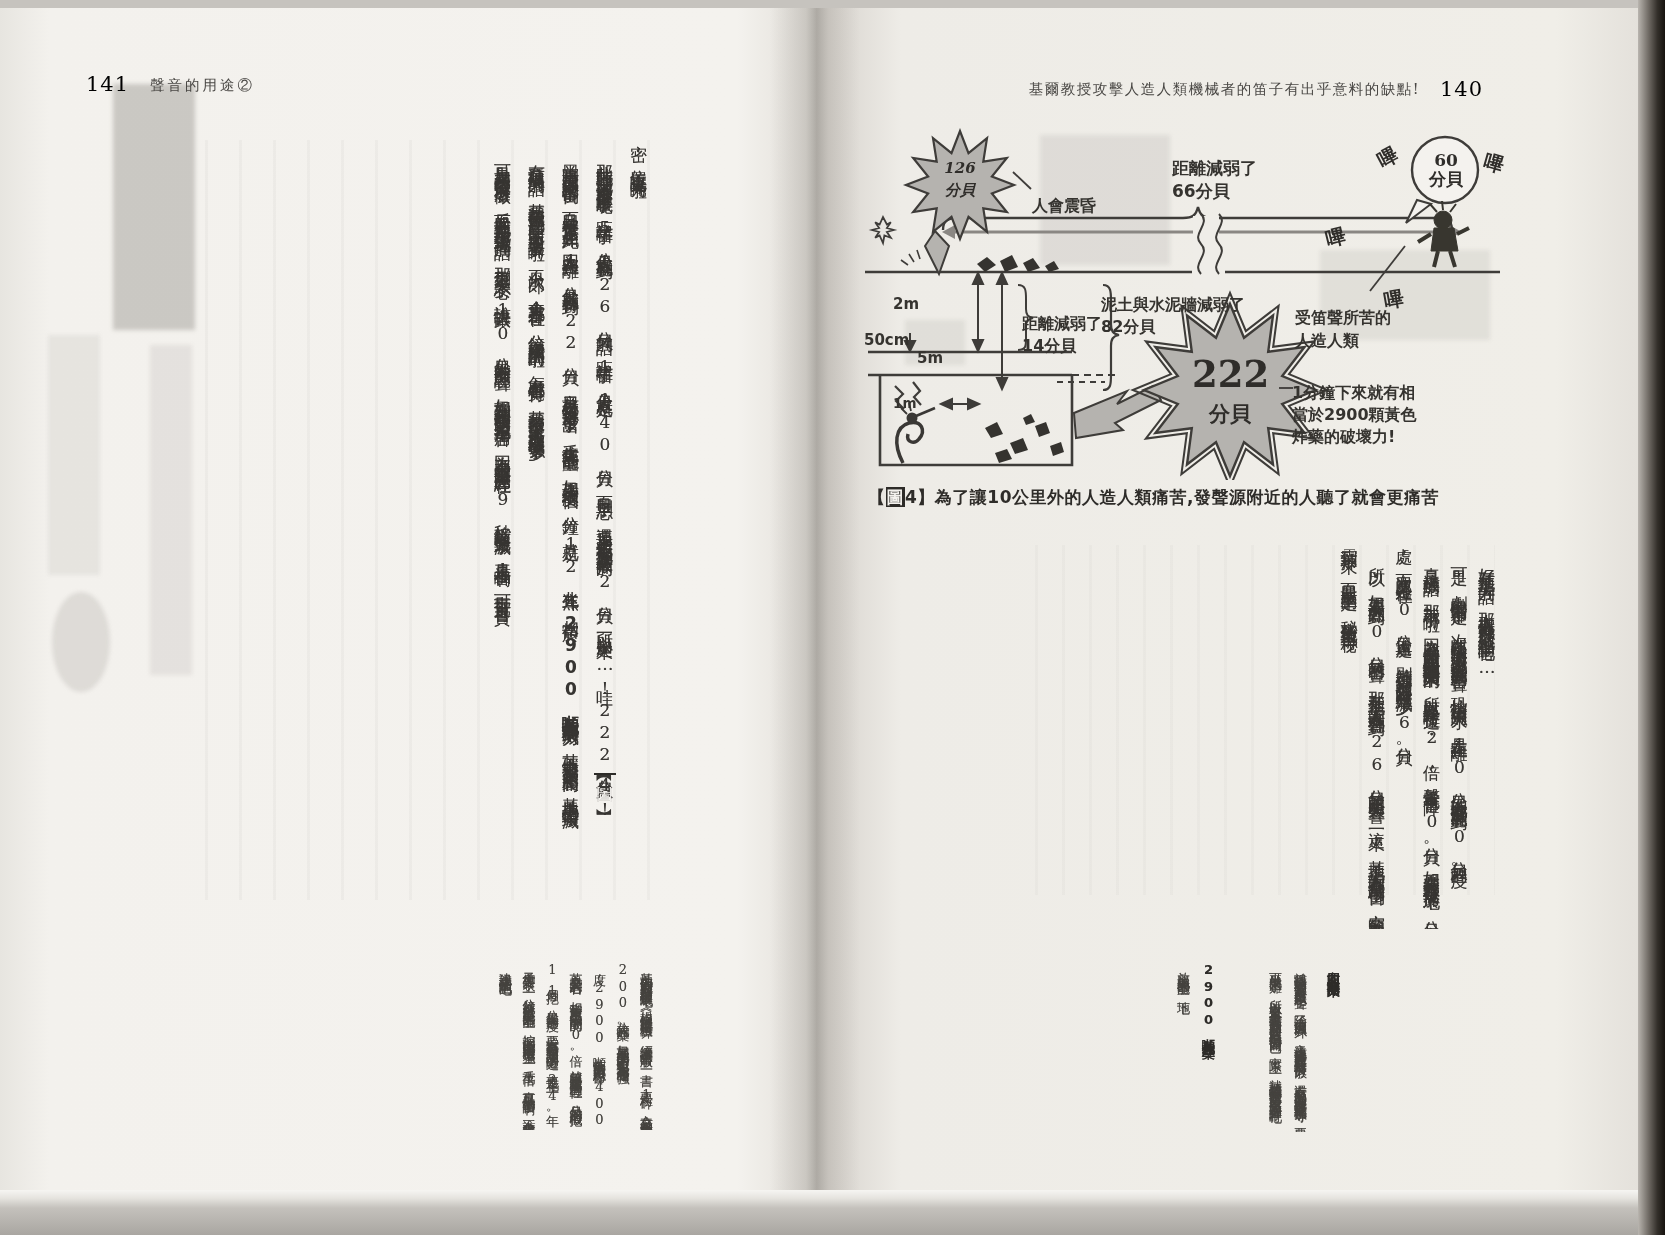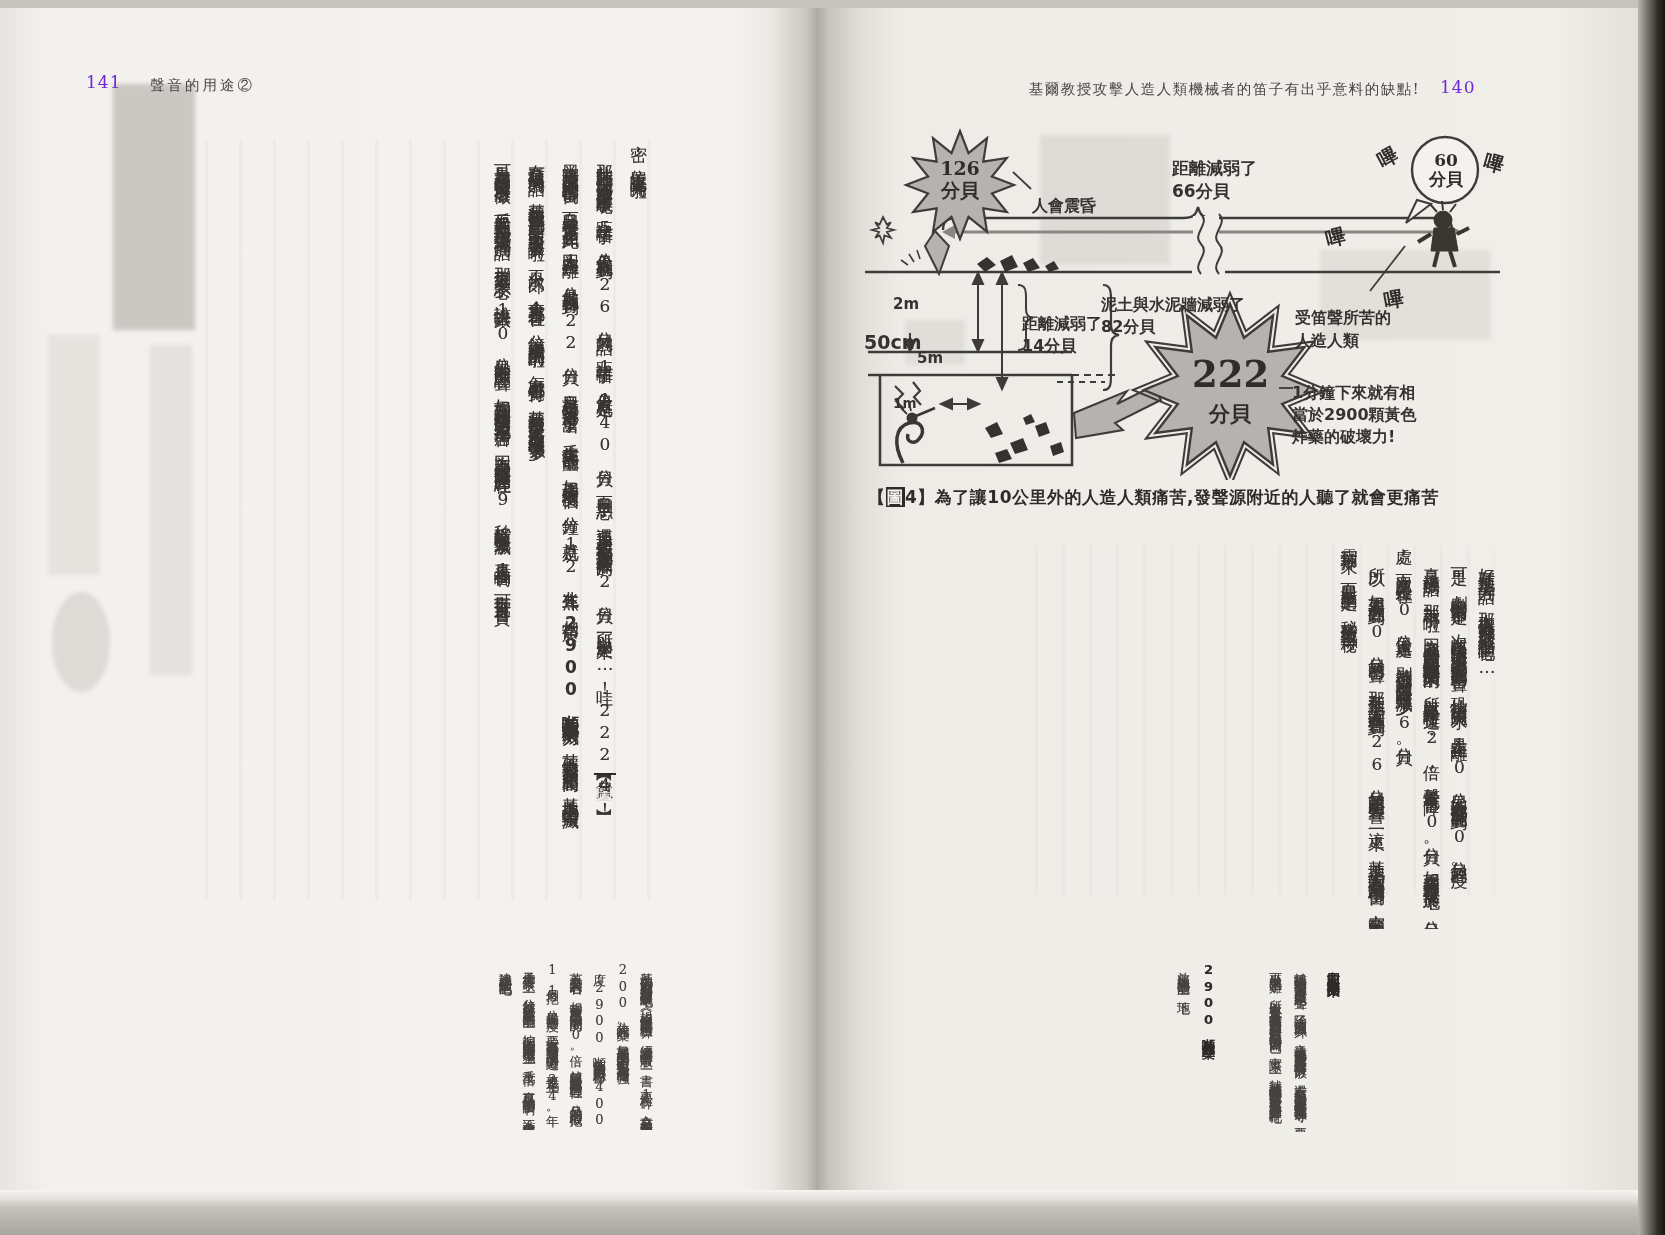--- a/index.html
+++ b/index.html
@@ -21,21 +21,21 @@
   .main-r{font-size:17px;line-height:27.5px;letter-spacing:2.4px;}
   .main-l{font-size:17px;line-height:34px;letter-spacing:2.1px;}
   .notes{font-size:13px;line-height:25px;letter-spacing:1.6px;color:#45433f;}
   .notes-l{line-height:23.5px;}
   .note-h{font-weight:bold;font-family:"DejaVu Sans","Liberation Sans",sans-serif;color:#2e2c29;}
   .nh2{margin-block-start:42px !important;}
   .nh1{margin-block-end:8px !important;}
   .b{font-weight:bold;font-family:"DejaVu Sans","Liberation Sans",sans-serif;}
   .figbox{background:#2d2b28;color:#f4f2ee;padding:0 1px;}
   .hdr{position:absolute;white-space:nowrap;}
-  .pnum{font-size:17px;letter-spacing:1px;color:#6d28d9;}
+  .pnum{font-size:21px;letter-spacing:1px;color:#000000;}
   .ptitle{font-size:14.5px;letter-spacing:3px;color:#4a4845;}
   .dlabel{position:absolute;font-family:"DejaVu Sans","Liberation Sans",sans-serif;
           font-weight:600;color:#35332f;white-space:pre-line;margin-top:11px;}
   .burst-num{position:absolute;font-weight:bold;color:#2f2d2a;text-align:center;white-space:pre-line;}
   .beep{position:absolute;font-family:"DejaVu Sans","Liberation Sans",sans-serif;font-weight:bold;
         font-size:20px;color:#2f2d2a;}
   .caption{position:absolute;left:868px;top:486px;width:632px;
         font-family:"DejaVu Sans","Liberation Sans",sans-serif;font-weight:bold;
         font-size:17px;letter-spacing:.5px;color:#2e2c29;}
   .stripes-l{position:absolute;left:205px;top:140px;width:455px;height:760px;opacity:.05;
@@ -151,33 +151,33 @@
 
     <polygon points="209,285 262,263 252,276 288,258 296,272 250,295 258,302 211,310" fill="#b5b3af" stroke="#3e3c39" stroke-width="2"></polygon>
 
     <g>
       <polygon transform="translate(365 262) scale(1.13) translate(-365 -262)" fill="none" stroke="#3e3c39" stroke-width="1.8" points="451,262 417.2,276 439.5,305 403.2,300.2 408,336.5 379,314.2 365,348 351,314.2 322,336.5 326.8,300.2 290.5,305 312.8,276 279,262 312.8,248 290.5,219 326.8,223.8 322,187.5 351,209.8 365,176 379,209.8 408,187.5 403.2,223.8 439.5,219 417.2,248"></polygon>
       <polygon fill="#b5b3af" stroke="#3e3c39" stroke-width="2.4" points="451,262 417.2,276 439.5,305 403.2,300.2 408,336.5 379,314.2 365,348 351,314.2 322,336.5 326.8,300.2 290.5,305 312.8,276 279,262 312.8,248 290.5,219 326.8,223.8 322,187.5 351,209.8 365,176 379,209.8 408,187.5 403.2,223.8 439.5,219 417.2,248"></polygon>
     </g>
     <line x1="414" y1="260" x2="428" y2="260" stroke="#3e3c39" stroke-width="1.8"></line>
   </svg>
 
-  <div class="burst-num" style="left:929px;top:157px;width:62px;font-size:19px;line-height:22px;">126
+  <div class="burst-num" style="left:929px;top:157px;width:62px;font-size:15px;line-height:22px;font-style:italic;">126
 分貝</div>
   <div class="dlabel" style="left:1032px;top:185px;font-size:16px;">人會震昏</div>
   <div class="dlabel" style="left:1172px;top:146px;font-size:17px;line-height:23px;">距離減弱了
 66分貝</div>
   <div class="burst-num" style="left:1426px;top:151px;width:40px;font-size:17px;line-height:19px;">60
 分貝</div>
   <div class="beep" style="left:1378px;top:144px;transform:rotate(-28deg);">嗶</div>
   <div class="beep" style="left:1484px;top:150px;transform:rotate(16deg);">嗶</div>
   <div class="beep" style="left:1326px;top:224px;transform:rotate(-14deg);">嗶</div>
   <div class="beep" style="left:1384px;top:286px;transform:rotate(-10deg);">嗶</div>
   <div class="dlabel" style="left:893px;top:284px;font-size:15px;">2m</div>
-  <div class="dlabel" style="left:864px;top:320px;font-size:19px;text-align:right;">50cm</div>
+  <div class="dlabel" style="left:864px;top:320px;font-size:15px;text-align:right;">50cm</div>
   <div class="dlabel" style="left:917px;top:338px;font-size:15px;">5m</div>
   <div class="dlabel" style="left:1022px;top:302px;font-size:16px;line-height:22px;">距離減弱了
 14分貝</div>
   <div class="dlabel" style="left:1101px;top:283px;font-size:16px;line-height:22px;">泥土與水泥牆減弱了
 82分貝</div>
   <div class="dlabel" style="left:893px;top:384px;font-size:13.5px;">1m</div>
   <div class="burst-num" style="left:1192px;top:352px;width:76px;font-size:37px;">222</div>
   <div class="burst-num" style="left:1203px;top:400px;width:54px;font-size:21px;">分貝</div>
   <div class="dlabel" style="left:1295px;top:295px;font-size:16px;line-height:23px;">受笛聲所苦的
 人造人類</div>

